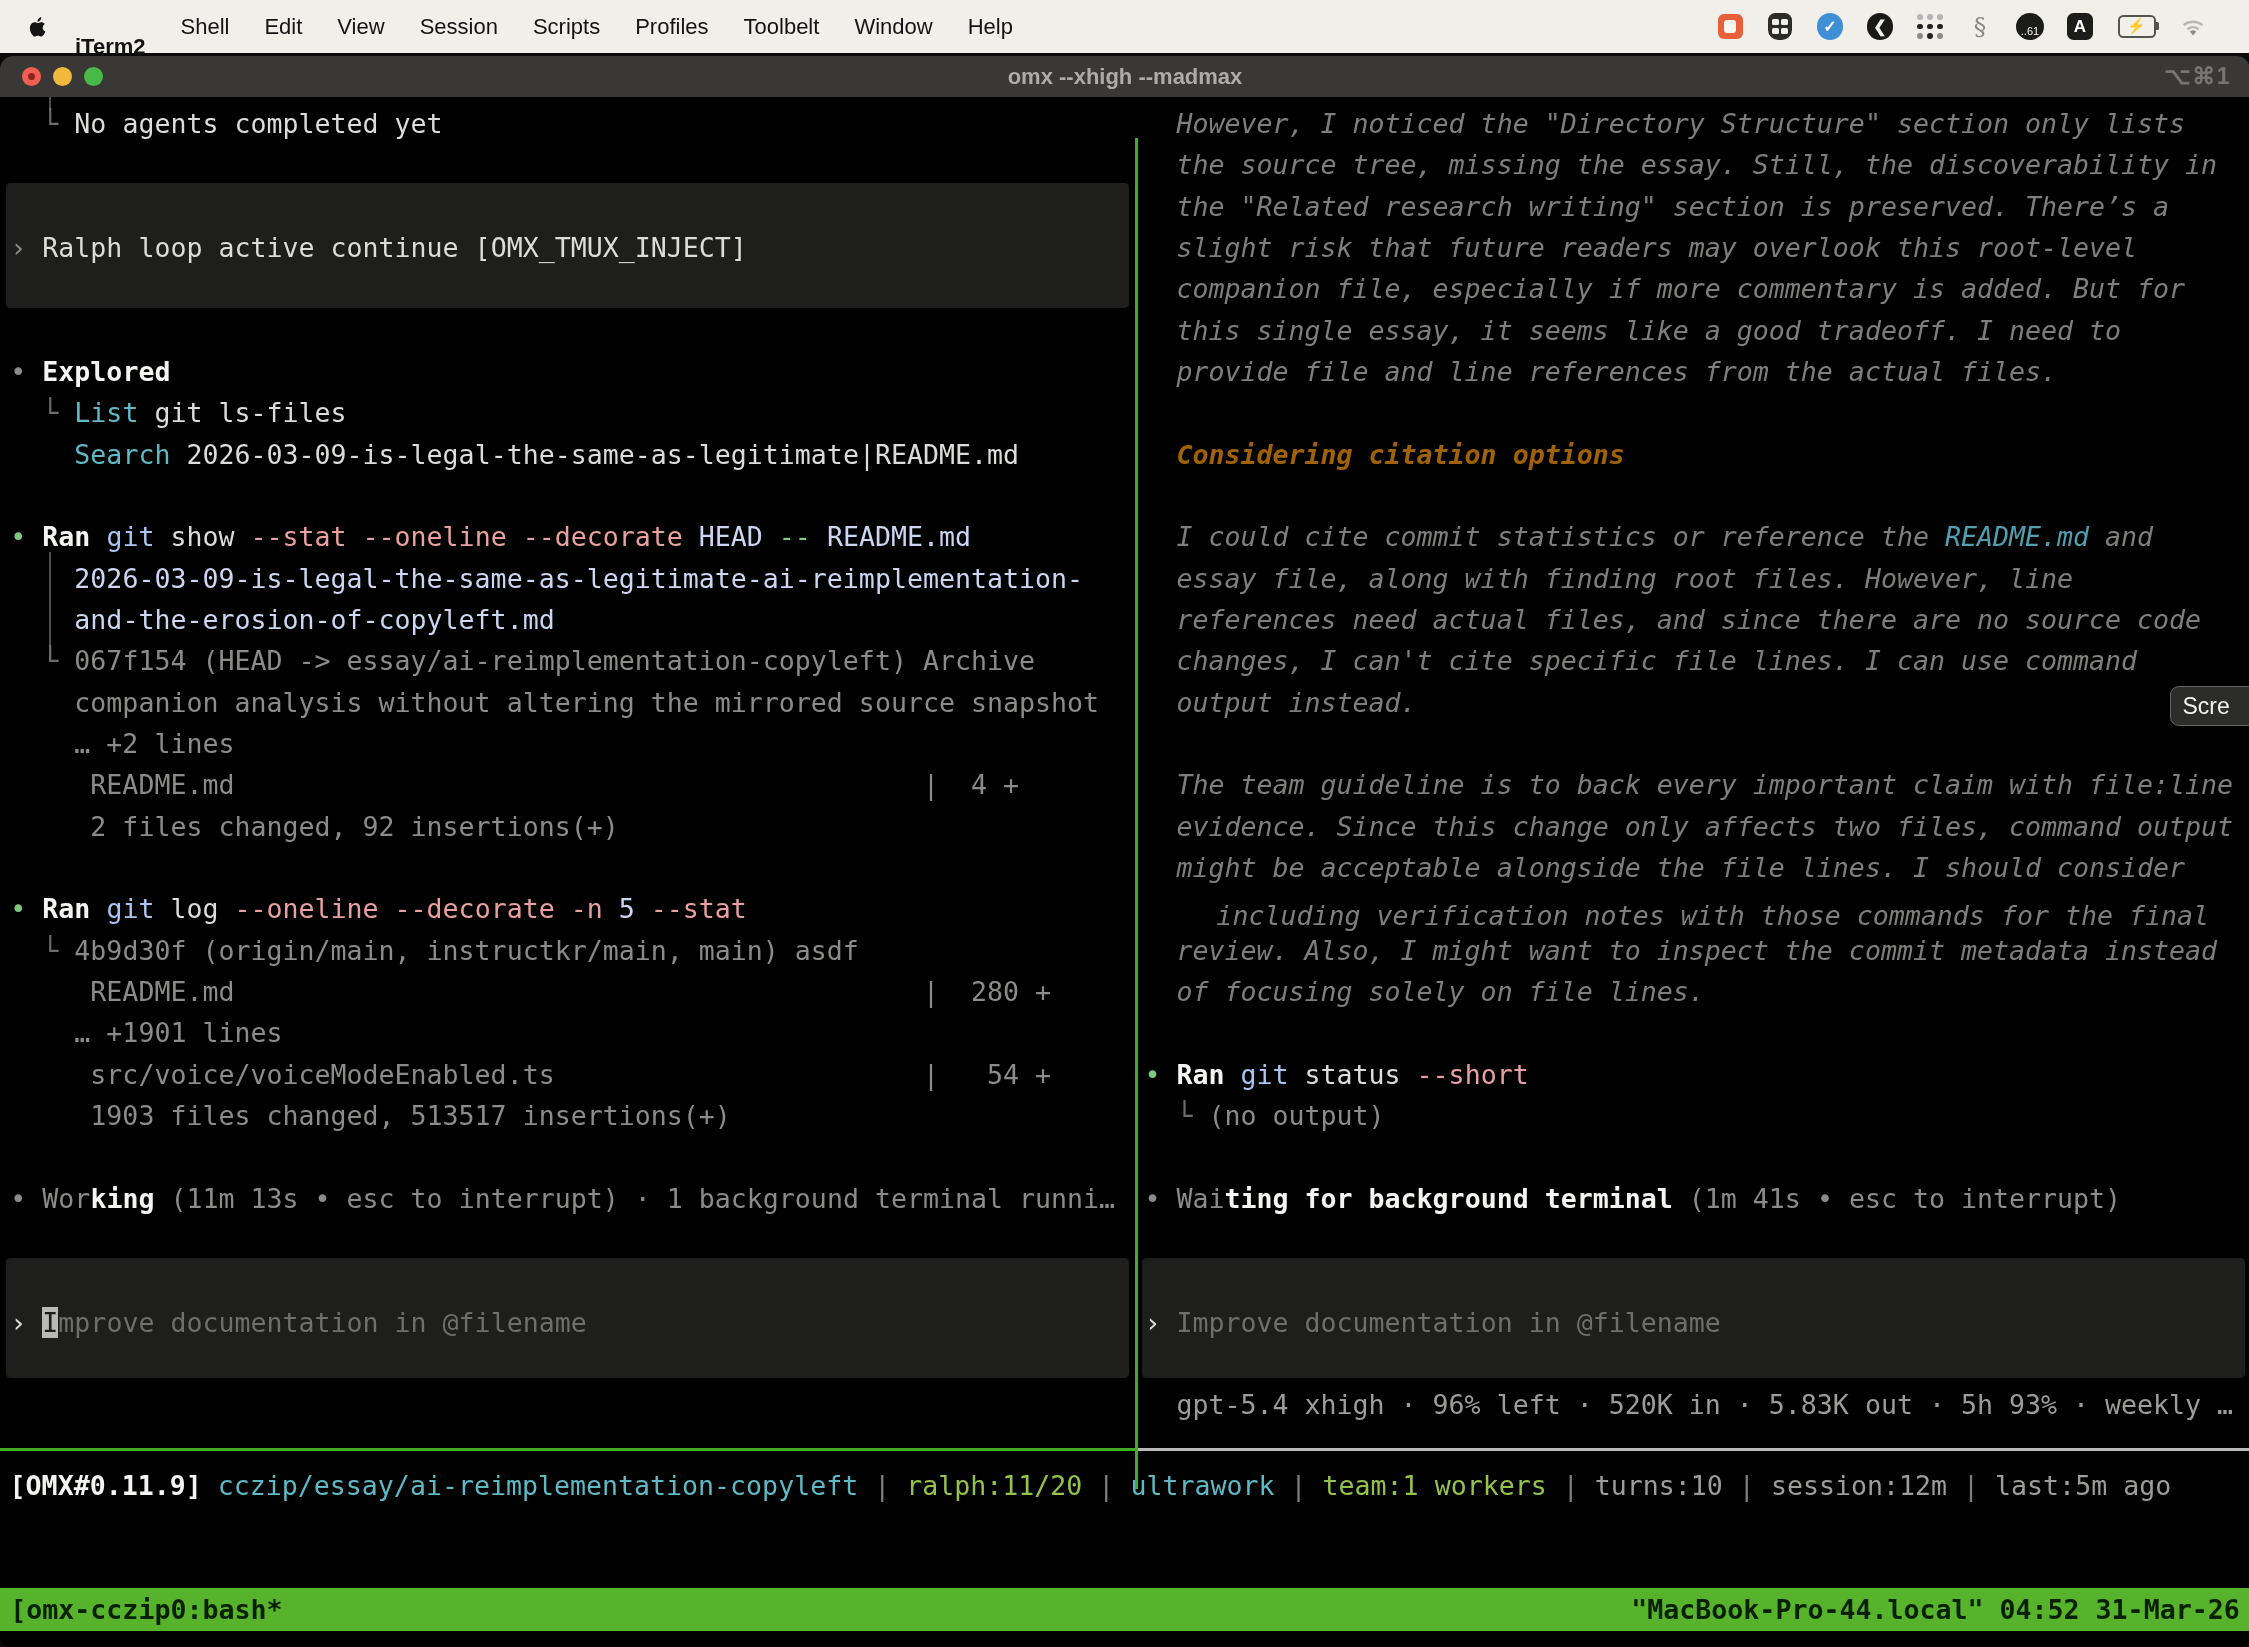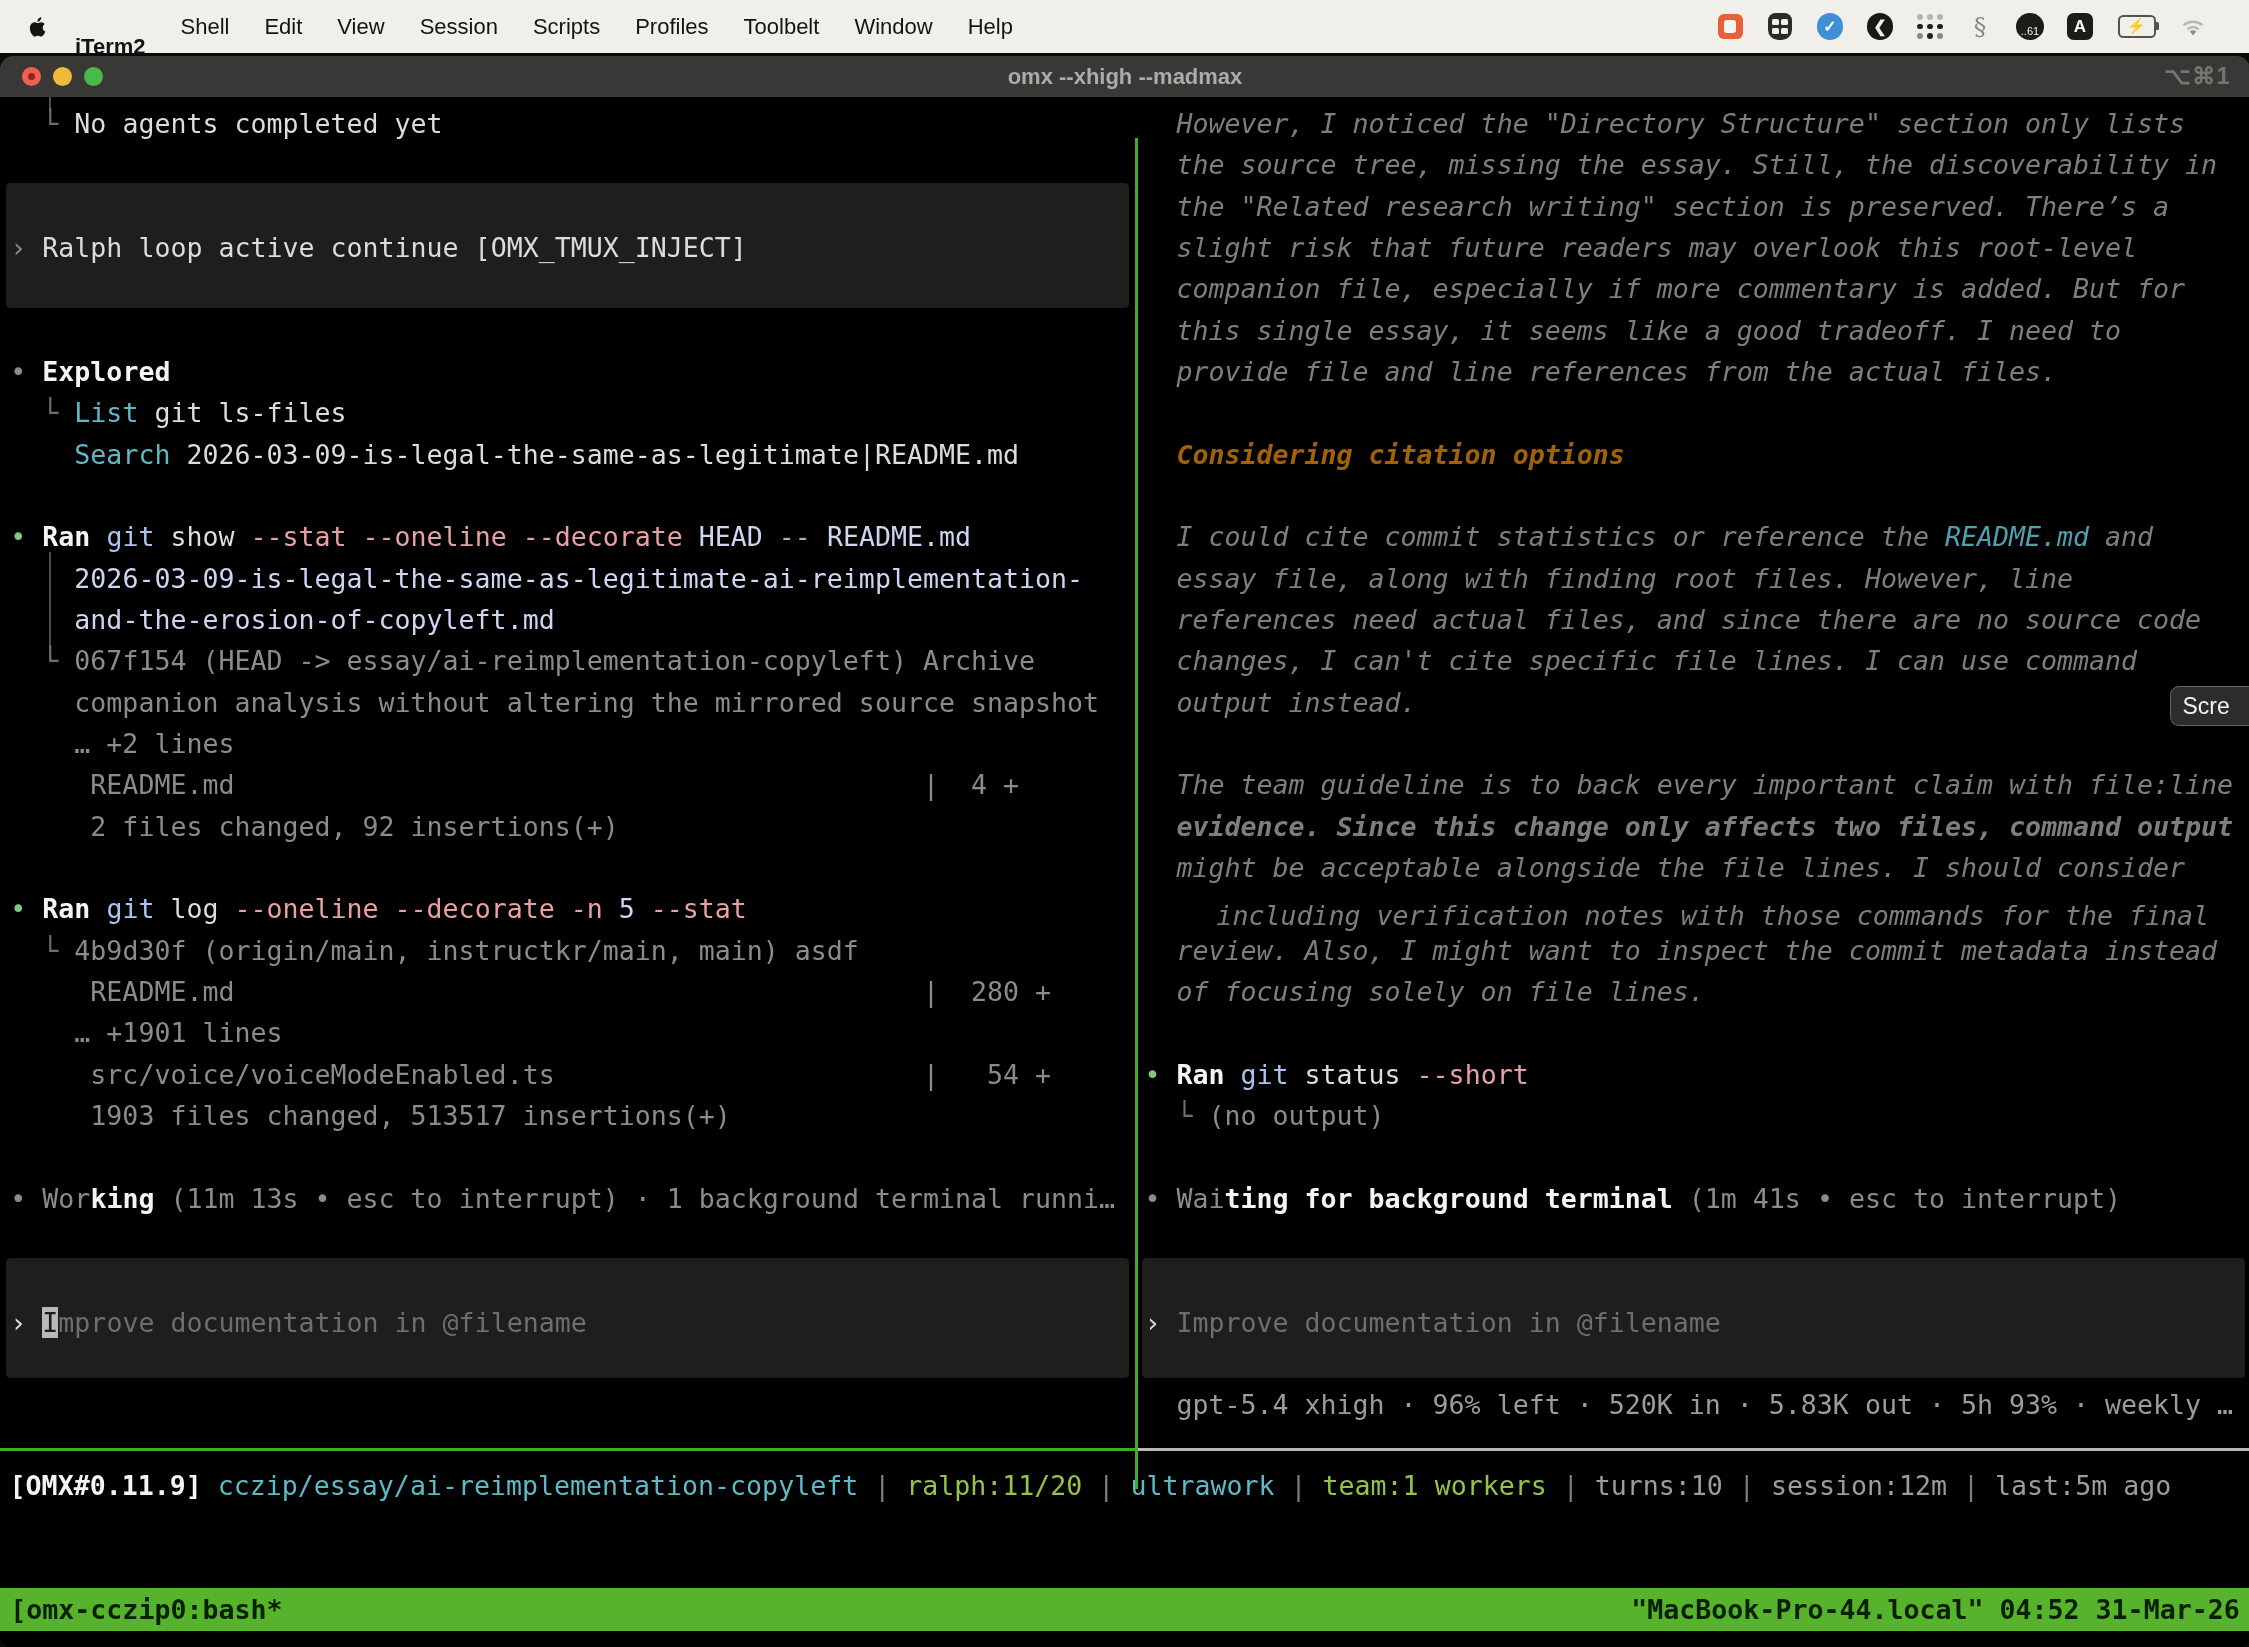--- a/index.html
+++ b/index.html
@@ -207,21 +207,21 @@
         <div class="trow" style="top: 171px;"><span class="it">  companion file, especially if more commentary is added. But for</span></div>
         <div class="trow" style="top: 213px;"><span class="it">  this single essay, it seems like a good tradeoff. I need to</span></div>
         <div class="trow" style="top: 254px;"><span class="it">  provide file and line references from the actual files.</span></div>
         <div class="trow" style="top: 337px;"><span class="itb">  Considering citation options</span></div>
         <div class="trow" style="top: 419px;"><span class="it">  I could cite commit statistics or reference the </span><span class="itt">README.md</span><span class="it"> and</span></div>
         <div class="trow" style="top: 461px;"><span class="it">  essay file, along with finding root files. However, line</span></div>
         <div class="trow" style="top: 502px;"><span class="it">  references need actual files, and since there are no source code</span></div>
         <div class="trow" style="top: 543px;"><span class="it">  changes, I can't cite specific file lines. I can use command</span></div>
         <div class="trow" style="top: 585px;"><span class="it">  output instead.</span></div>
         <div class="trow" style="top: 667px;"><span class="it">  The team guideline is to back every important claim with file:line</span></div>
-        <div class="trow" style="top: 709px; font-weight: bold;"><span class="it">  evidence. Since this change only affects two files, command output</span></div>
+        <div class="trow" style="top: 709px;"><span class="it">  evidence. Since this change only affects two files, command output</span></div>
         <div class="trow" style="top: 750px;"><span class="it">  might be acceptable alongside the file lines. I should consider</span></div>
         <div class="trow" style="top: 798px; text-align: center;"><span class="it">  including verification notes with those commands for the final</span></div>
         <div class="trow" style="top: 833px;"><span class="it">  review. Also, I might want to inspect the commit metadata instead</span></div>
         <div class="trow" style="top: 874px;"><span class="it">  of focusing solely on file lines.</span></div>
         <div class="trow" style="top: 957px;"><span class="gb">• </span><span class="bw">Ran </span><span class="bl">git </span><span class="fg">status </span><span class="pk">--short</span></div>
         <div class="trow" style="top: 998px;"><span class="dim2">  └ </span><span class="dim">(no output)</span></div>
         <div class="trow" style="top: 1081px;"><span class="dim">• </span><span class="dim">Wai</span><span class="bw">ting for background terminal</span><span class="dim"> (1m 41s • esc to interrupt)</span></div>
         <div class="trow" style="top: 1205px;"><span class="fg">› </span><span class="dim2">Improve documentation in @filename</span></div>
         <div class="trow" style="top: 1287px;"><span class="st">  gpt-5.4 xhigh · 96% left · 520K in · 5.83K out · 5h 93% · weekly …</span></div>
       </div>

